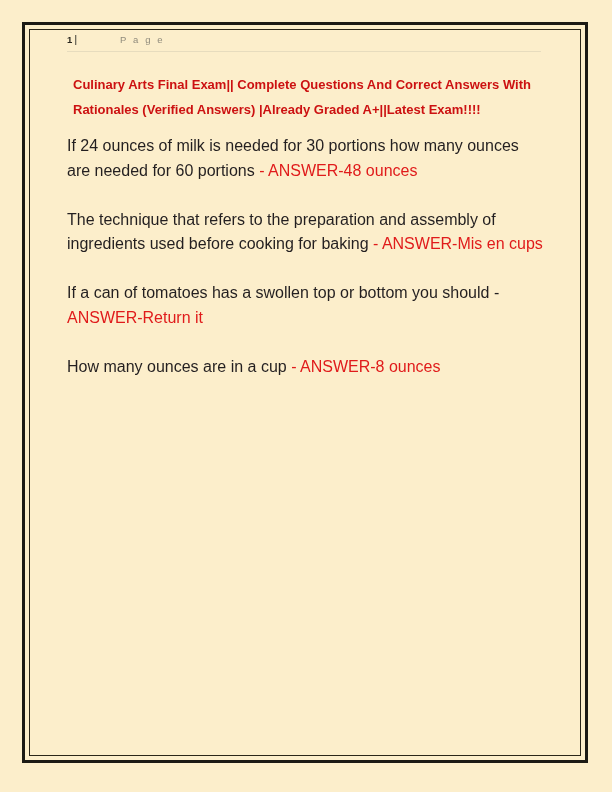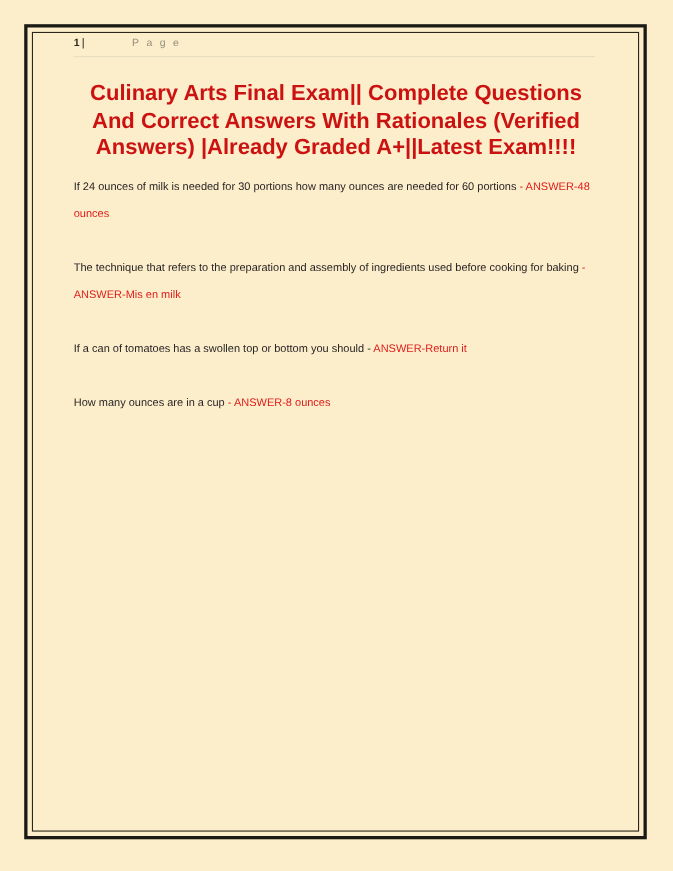--- a/index.html
+++ b/index.html
@@ -77,34 +77,33 @@
     left: 0;
     top: 18px;
     width: 474px;
     height: 1px;
     background: #e7dcbe;
   }
 
   
   .doc-title {
     margin-top: 14px;
-    text-align: center;
     color: #cc1111;
     font-weight: bold;
-    font-size: 20px;
+    font-size: 13px;
     line-height: 24.5px;
     padding: 0 6px;
   }
 
   
   .qa-list {
     margin-top: 12px;
   }
   .qa-block {
-    font-size: 10px;
+    font-size: 16px;
     line-height: 24.5px;
     color: #231f20;
     margin-bottom: 24.5px;
   }
   .qa-block .q-text {
     color: #231f20;
   }
   .qa-block .a-text {
     color: #e01b1b;
   }
@@ -124,18 +123,18 @@
   </div>
 
   <div class="doc-title">
     <span>Culinary Arts Final Exam|| Complete Questions And Correct</span>
     <span>Answers With Rationales (Verified Answers) |Already Graded</span>
     <span>A+||Latest Exam!!!!</span>
   </div>
 
   <div class="qa-list">
     <div class="qa-block"><span class="q-text">If 24 ounces of milk is needed for 30 portions how many ounces are needed for 60 portions </span><span class="a-text">- ANSWER-48 ounces</span></div>
-    <div class="qa-block"><span class="q-text">The technique that refers to the preparation and assembly of ingredients used before cooking for baking </span><span class="a-text">- ANSWER-Mis en milk</span></div>
+    <div class="qa-block"><span class="q-text">The technique that refers to the preparation and assembly of ingredients used before cooking for baking </span><span class="a-text">- ANSWER-Mis en cups</span></div>
     <div class="qa-block"><span class="q-text">If a can of tomatoes has a swollen top or bottom you should - </span><span class="a-text">ANSWER-Return it</span></div>
     <div class="qa-block"><span class="q-text">How many ounces are in a cup </span><span class="a-text">- ANSWER-8 ounces</span></div>
   </div>
 
 </div>
 
 </body></html>

